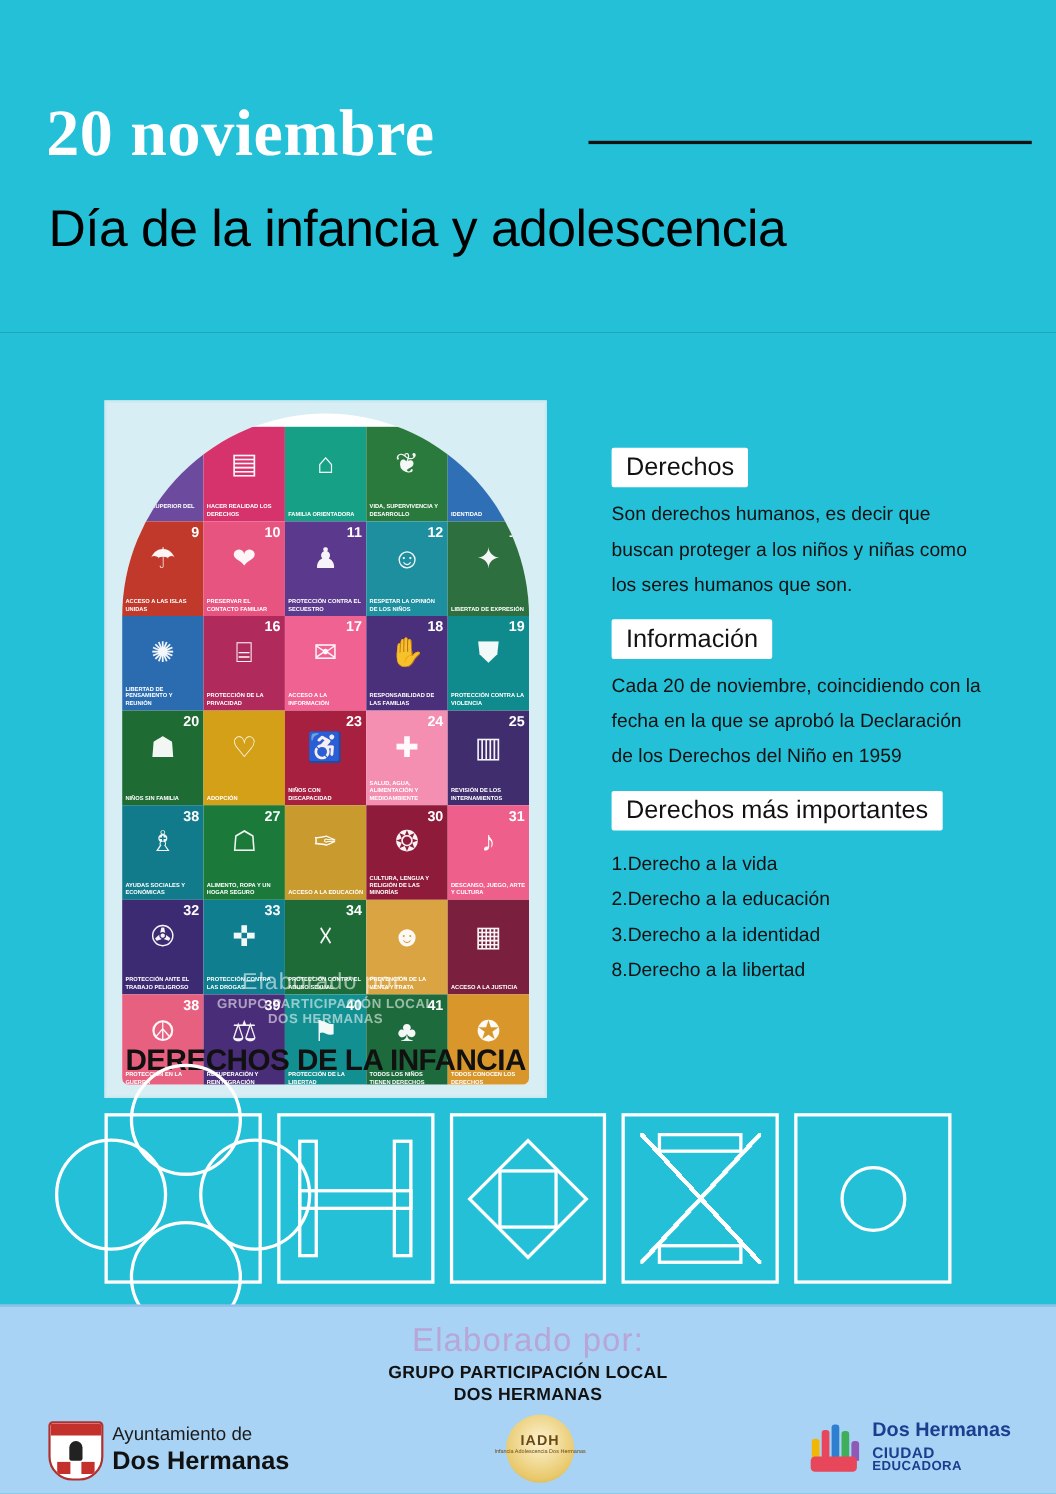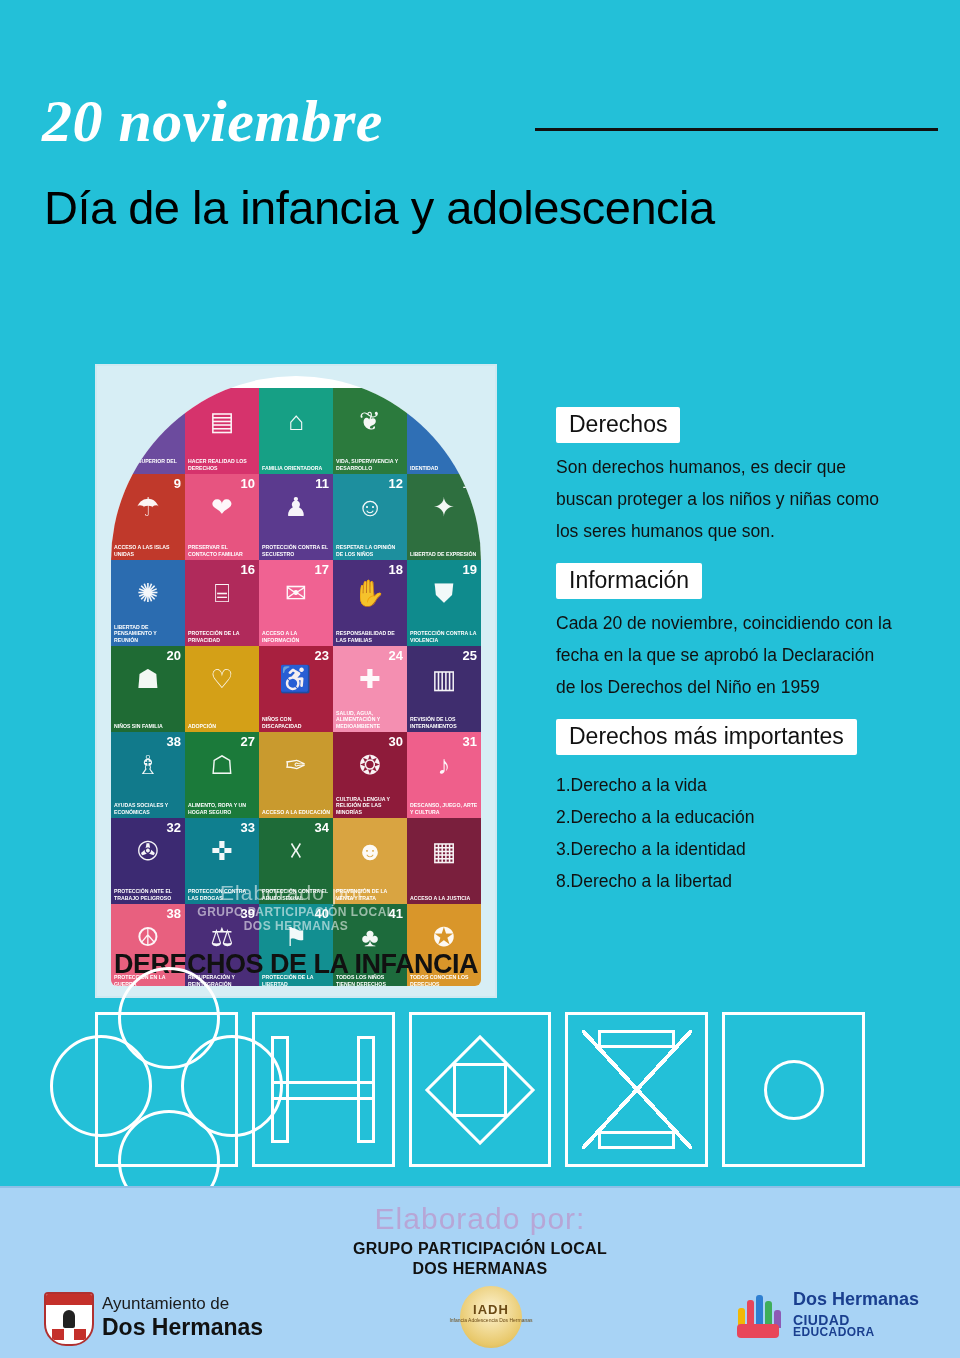--- a/index.html
+++ b/index.html
@@ -27,21 +27,20 @@
   .header-date-row {
     position: absolute;
     top: 88px; left: 0;
     width: 960px;
     height: 70px;
   }
   .header-date {
     position: absolute;
     left: 42px; top: 0;
     font-family: "Liberation Serif", serif;
-    font-style: italic;
     font-weight: bold;
     font-size: 60px;
     color: #ffffff;
     letter-spacing: 0.5px;
     line-height: 66px;
     white-space: nowrap;
   }
   .header-rule {
     position: absolute;
     left: 535px;

